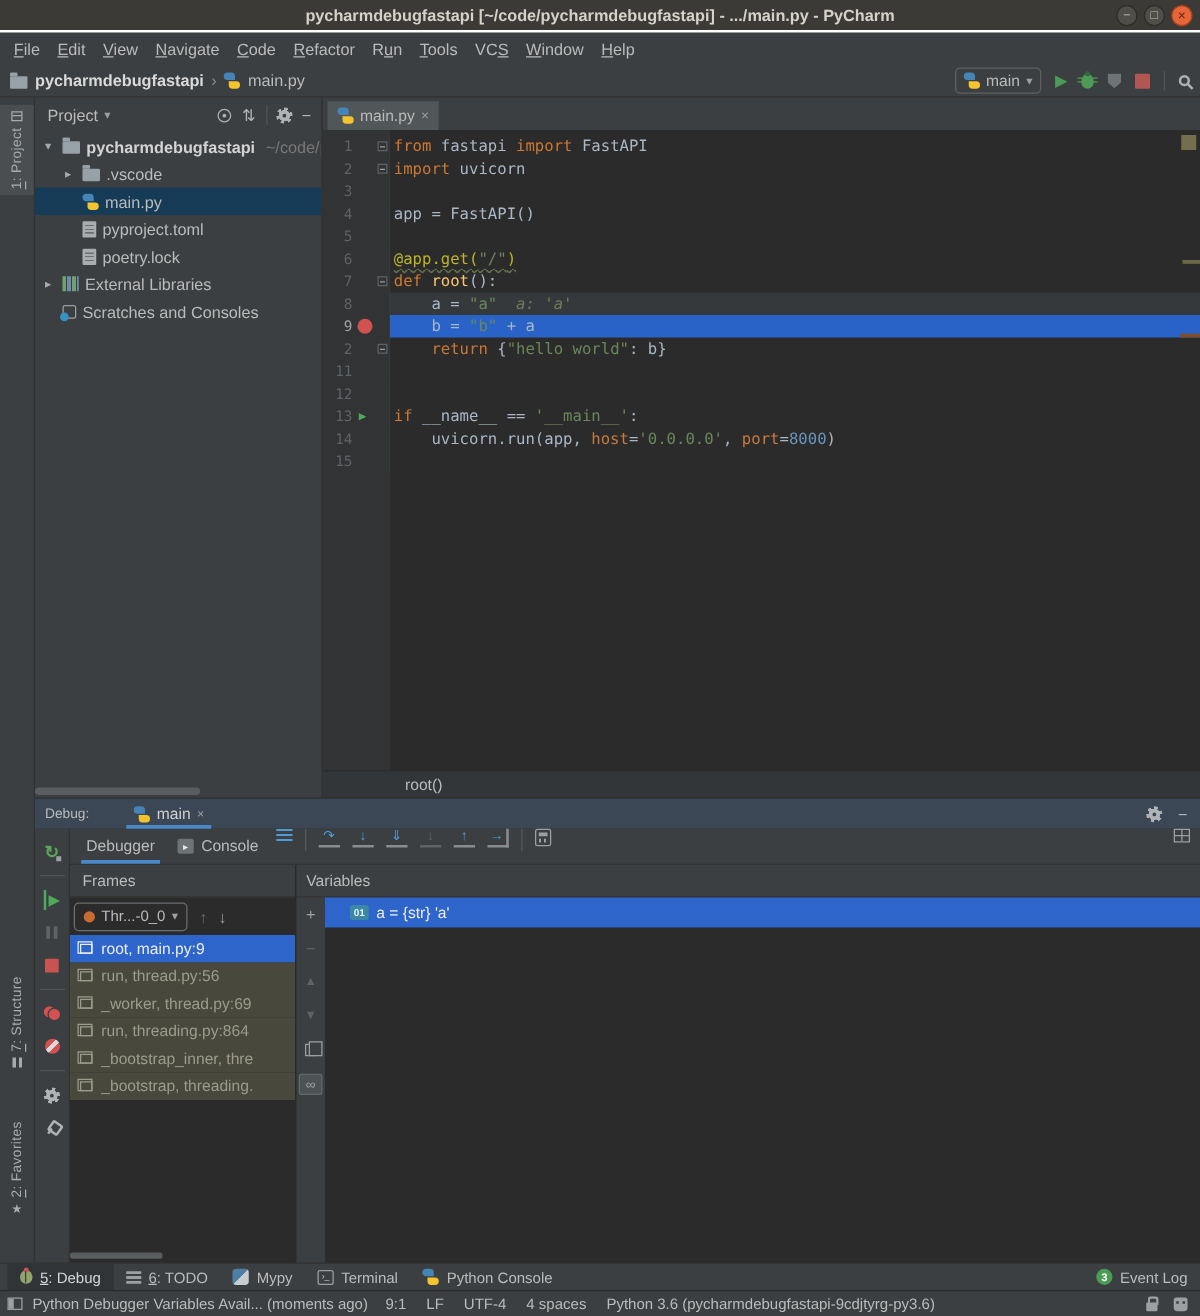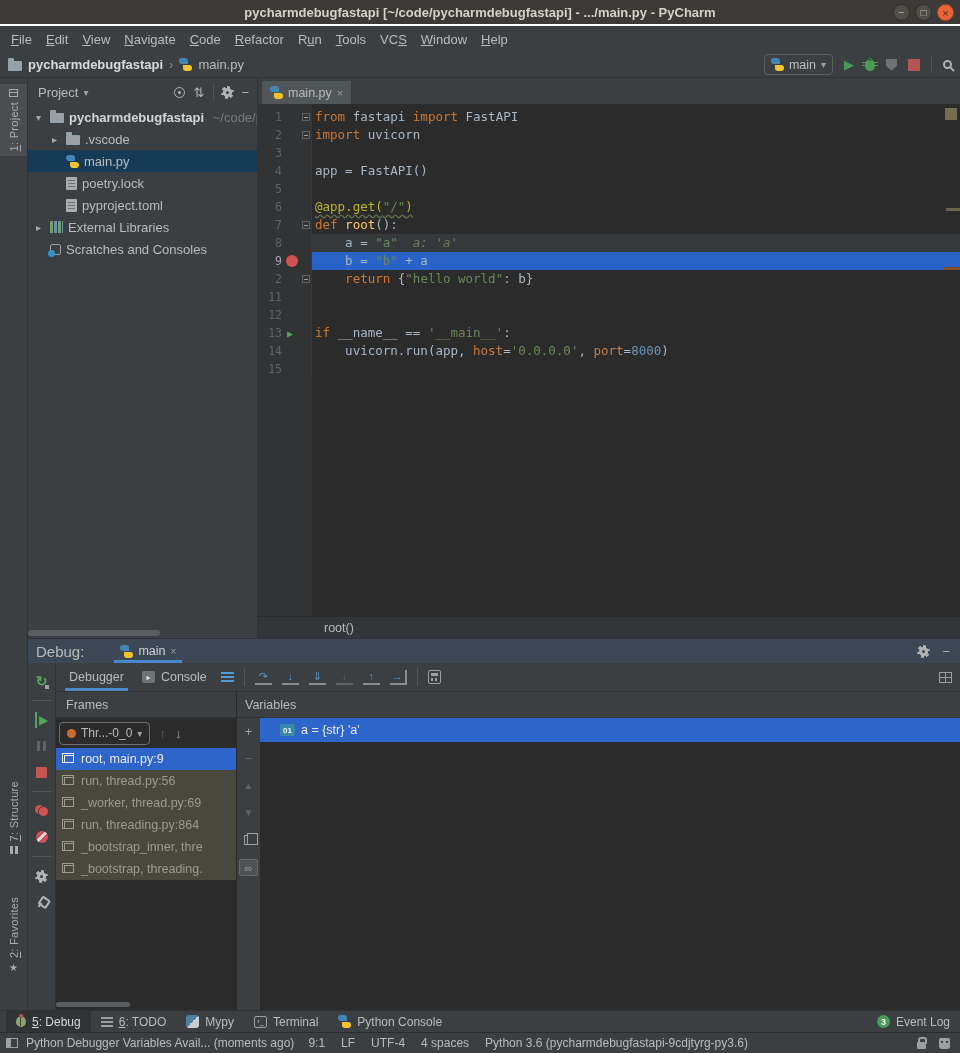--- a/index.html
+++ b/index.html
@@ -133,21 +133,21 @@
   .hint { color:#74785E; font-style:italic; }
   .wavy { text-decoration:underline; text-decoration-style:wavy; text-decoration-color:#62704D; text-underline-offset:3px; }
   .mark-square { position:absolute; top:4px; right:3px; width:12px; height:12px; background:#756E4E; z-index:2; }
   .mark-warn { position:absolute; top:104px; right:0; width:14px; height:3px; background:#6E684A; z-index:2; }
   .mark-bp { position:absolute; top:163px; right:0; width:16px; height:3px; background:#804F2A; z-index:2; }
   .hintbar { height:22px; background:#323639; border-top:1px solid #2B2B2B; display:flex; align-items:center; padding-left:66px; font-size:12.5px; color:#B8BCBF; }
 
   
   .debug { height:372px; display:flex; flex-direction:column; border-top:1px solid #323232; background:#2B2B2B; }
   .dbg-header { height:24px; background:#3B4754; display:flex; align-items:center; padding:0 10px 0 8px; gap:8px; flex:0 0 24px; }
-  .dbg-title { font-size:15px; color:#BBBBBB; }
+  .dbg-title { font-size:11px; color:#BBBBBB; }
   .dbg-tab-main { position:relative; height:24px; display:flex; align-items:center; gap:5px; padding:0 6px; margin-left:22px; font-size:12.5px; color:#D0D0D0; }
   .dbg-tab-main::after { content:""; position:absolute; left:0; right:0; bottom:0; height:3px; background:#4A88C7; }
   .dbg-hdr-icons { margin-left:auto; display:flex; align-items:center; gap:14px; }
   .dbg-body { flex:1; display:flex; min-height:0; }
   .dbg-rail { width:28px; flex:0 0 28px; background:#3C3F41; border-right:1px solid #323232; display:flex; flex-direction:column; align-items:center; padding-top:5px; }
   .rl-div { width:20px; height:1px; background:#515456; margin:6px 0; }
   .rl-ic { height:16px; display:flex; align-items:center; justify-content:center; margin:5px 0; }
   .ic-rerun { color:#5BA55B; font-size:14px; line-height:14px; font-weight:bold; position:relative; }
   .ic-rerun::after { content:""; position:absolute; right:-2px; bottom:0; width:4px; height:4px; background:#9DA0A2; }
   .ic-resume { color:#4FA95A; font-size:12px; line-height:12px; border-left:2px solid #4FA95A; padding-left:2px; }
@@ -155,21 +155,21 @@
   .ic-stop2 { width:11px; height:11px; background:#C75450; border-radius:1px; }
   .ic-bp2 { width:14px; height:12px; position:relative; }
   .ic-bp2::before { content:""; position:absolute; left:0; top:0; width:9px; height:9px; border-radius:50%; background:#D25252; }
   .ic-bp2::after { content:""; position:absolute; right:0; bottom:0; width:9px; height:9px; border-radius:50%; background:#D25252; border:1px solid #3C3F41; }
   .ic-mute { width:12px; height:12px; border-radius:50%; background:linear-gradient(135deg,#D25252 40%,#DADADA 40% 58%,#D25252 58%); }
   .ic-pin { width:12px; height:12px; position:relative; transform:rotate(35deg); }
   .ic-pin::before { content:""; position:absolute; left:3px; top:0; width:6px; height:6px; border:2px solid #AFB3B5; border-radius:2px; }
   .ic-pin::after { content:""; position:absolute; left:5px; top:7px; width:2px; height:5px; background:#AFB3B5; }
 
   .dbg-main { flex:1; display:flex; flex-direction:column; min-width:0; }
-  .dbg-toolbar { height:44px; flex:0 0 28px; background:#3C3F41; display:flex; align-items:center; padding:0 8px 0 9px; gap:10px; border-bottom:1px solid #323232; }
+  .dbg-toolbar { height:44px; flex:0 0 28px; background:#3C3F41; display:flex; align-items:flex-start; padding:0 8px 0 9px; gap:10px; border-bottom:1px solid #323232; }
   .dbg-tab { position:relative; height:28px; display:flex; align-items:center; gap:6px; padding:0 4px; font-size:12.5px; color:#BBBBBB; }
   .dbg-tab.selected::after { content:""; position:absolute; left:0; right:0; bottom:0; height:3px; background:#4A88C7; }
   .tdiv { width:1px; height:18px; background:#55585A; }
   .step { width:17px; height:15px; display:flex; align-items:flex-start; justify-content:center; color:#4F9BD6; font-size:11px; line-height:12px; border-bottom:2px solid #8A8D8F; }
   .step.dis { color:#5F6365; border-color:#5F6365; }
   .step.runto { border-right:2px solid #8A8D8F; }
   .dbg-content { flex:1; display:flex; min-height:0; }
   .frames-col { width:181px; flex:0 0 181px; border-right:1px solid #2A2A2A; display:flex; flex-direction:column; position:relative; }
   .col-header { height:26px; flex:0 0 26px; background:#3C3F41; display:flex; align-items:center; font-size:12.5px; color:#BBBBBB; border-bottom:1px solid #323232; }
   .frames-col .col-header { padding-left:10px; }
@@ -305,26 +305,26 @@
               <span class="tree-label">.vscode</span>
             </div>
             <div class="tree-row selected" style="padding-left: 20px;">
               <span class="tree-arrow"></span>
               <span class="py-icon"></span>
               <span class="tree-label">main.py</span>
             </div>
             <div class="tree-row" style="padding-left: 20px;">
               <span class="tree-arrow"></span>
               <span class="ic-file"></span>
-              <span class="tree-label">poetry.lock</span>
+              <span class="tree-label">pyproject.toml</span>
             </div>
             <div class="tree-row" style="padding-left: 20px;">
               <span class="tree-arrow"></span>
               <span class="ic-file"></span>
-              <span class="tree-label">pyproject.toml</span>
+              <span class="tree-label">poetry.lock</span>
             </div>
             <div class="tree-row" style="padding-left: 4px;">
               <span class="tree-arrow">▸</span>
               <span class="ic-extlib"></span>
               <span class="tree-label">External Libraries</span>
             </div>
             <div class="tree-row" style="padding-left: 4px;">
               <span class="tree-arrow"></span>
               <span class="ic-scratch"></span>
               <span class="tree-label">Scratches and Consoles</span>

